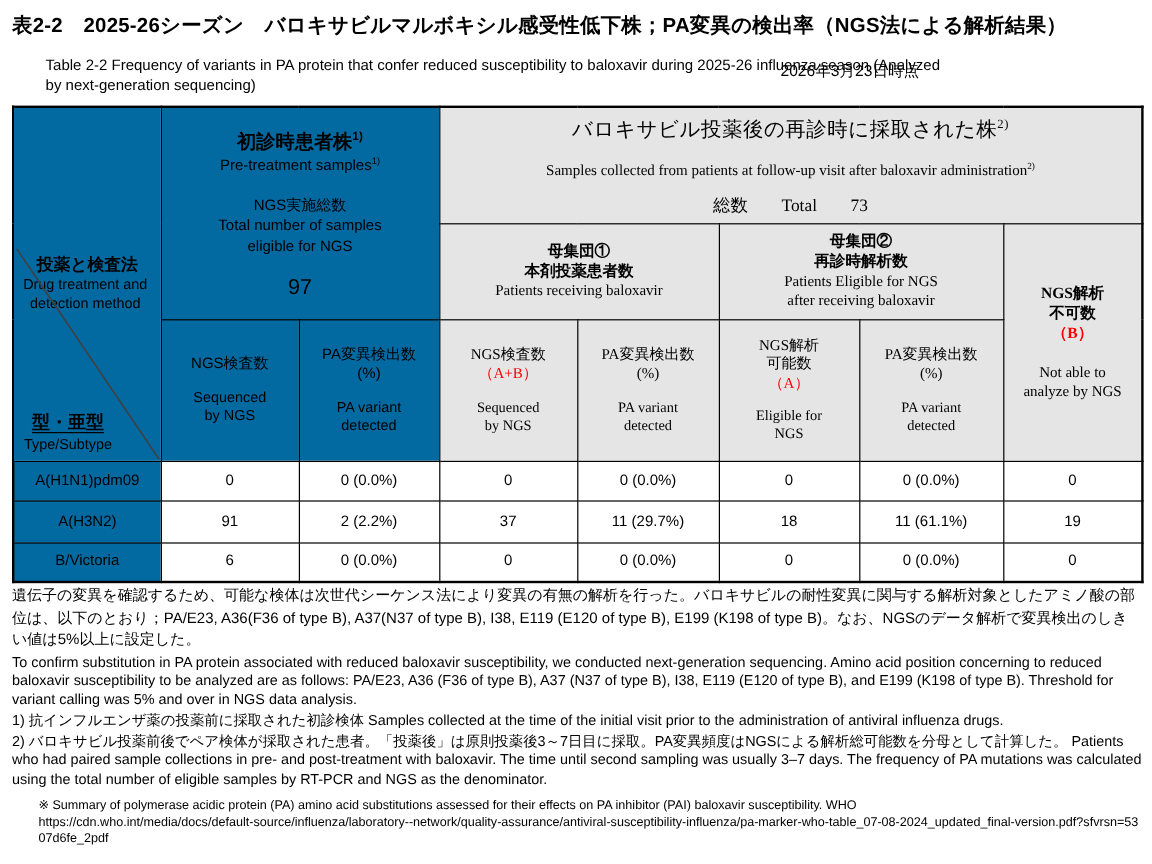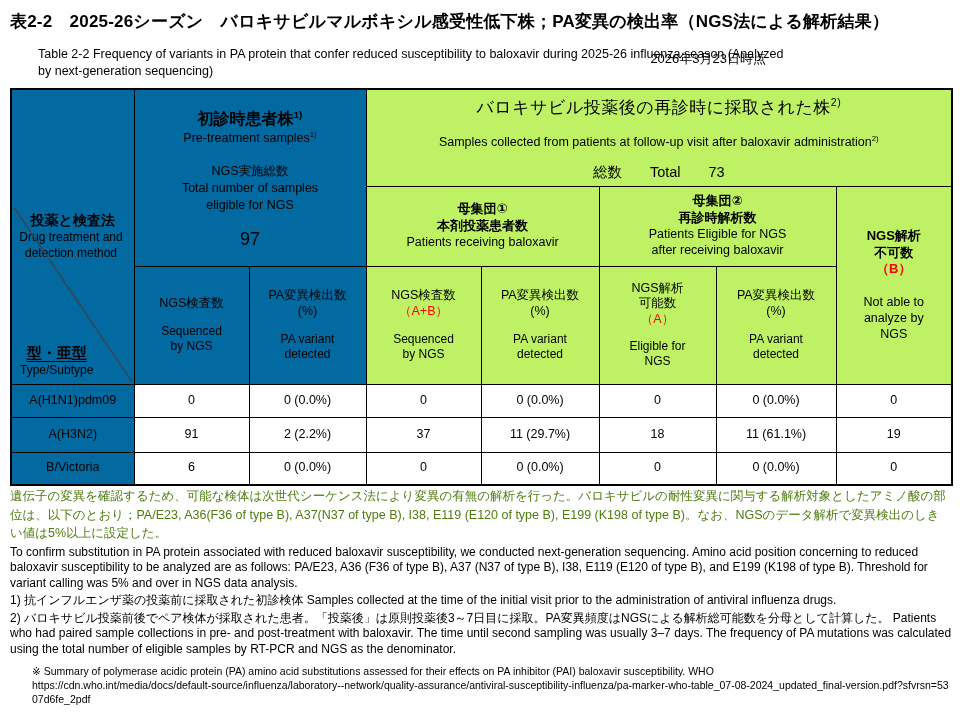--- a/index.html
+++ b/index.html
@@ -42,21 +42,21 @@
     padding: 2px 3px;
   }
   tr.r1 { height: 97px; }
   tr.r2 { height: 80px; }
   tr.r3 { height: 118px; }
   tr.rd1 { height: 33px; }
   tr.rd2 { height: 35px; }
   tr.rd3 { height: 33px; }
 
   .bg-blue  { background: #0369a1; }
-  .bg-yellow{ background: #bef264; }
+  .bg-yellow{ background: #e5e5e5; font-family: Liberation Serif, serif; }
 
   .prelines { white-space: pre-line; }
   .red { color: #ff0000; }
 
   
   td.corner {
     position: relative; text-align: left; vertical-align: top; padding: 6px 8px;
   }
   .corner-jp-top { font-size: 14px; font-weight: bold; }
   .corner-en-top { font-size: 12px; line-height: 1.3; width: 112px; }
@@ -93,21 +93,21 @@
   .sub-en { font-size: 12px; margin-top: 12px; }
 
   sup.fnref { font-size: 0.62em; vertical-align: super; line-height: 0; }
 
   
   td.rowlabel { text-align: left; padding-left: 8px; font-size: 12.5px; }
   td.val { font-size: 13px; background: #ffffff; }
 
   
   .footnotes { position: absolute; top: 487px; left: 10px; width: 942px; }
-  .fn-jp-gray { color: #4d7c0f; font-size: 12.5px; line-height: 1.48; }
+  .fn-jp-gray { color: #000000; font-size: 12.5px; line-height: 1.48; }
   .fn-en { font-size: 12px; line-height: 1.3; margin-top: 2px; }
   .fn-item { font-size: 12px; line-height: 1.3; margin-top: 2px; }
   .fn-small {
     font-size: 10.5px; line-height: 1.35; margin-top: 6px; margin-left: 22px;
     white-space: pre-line; word-break: break-all;
   }
 </style>
 </head>
 <body>
 

